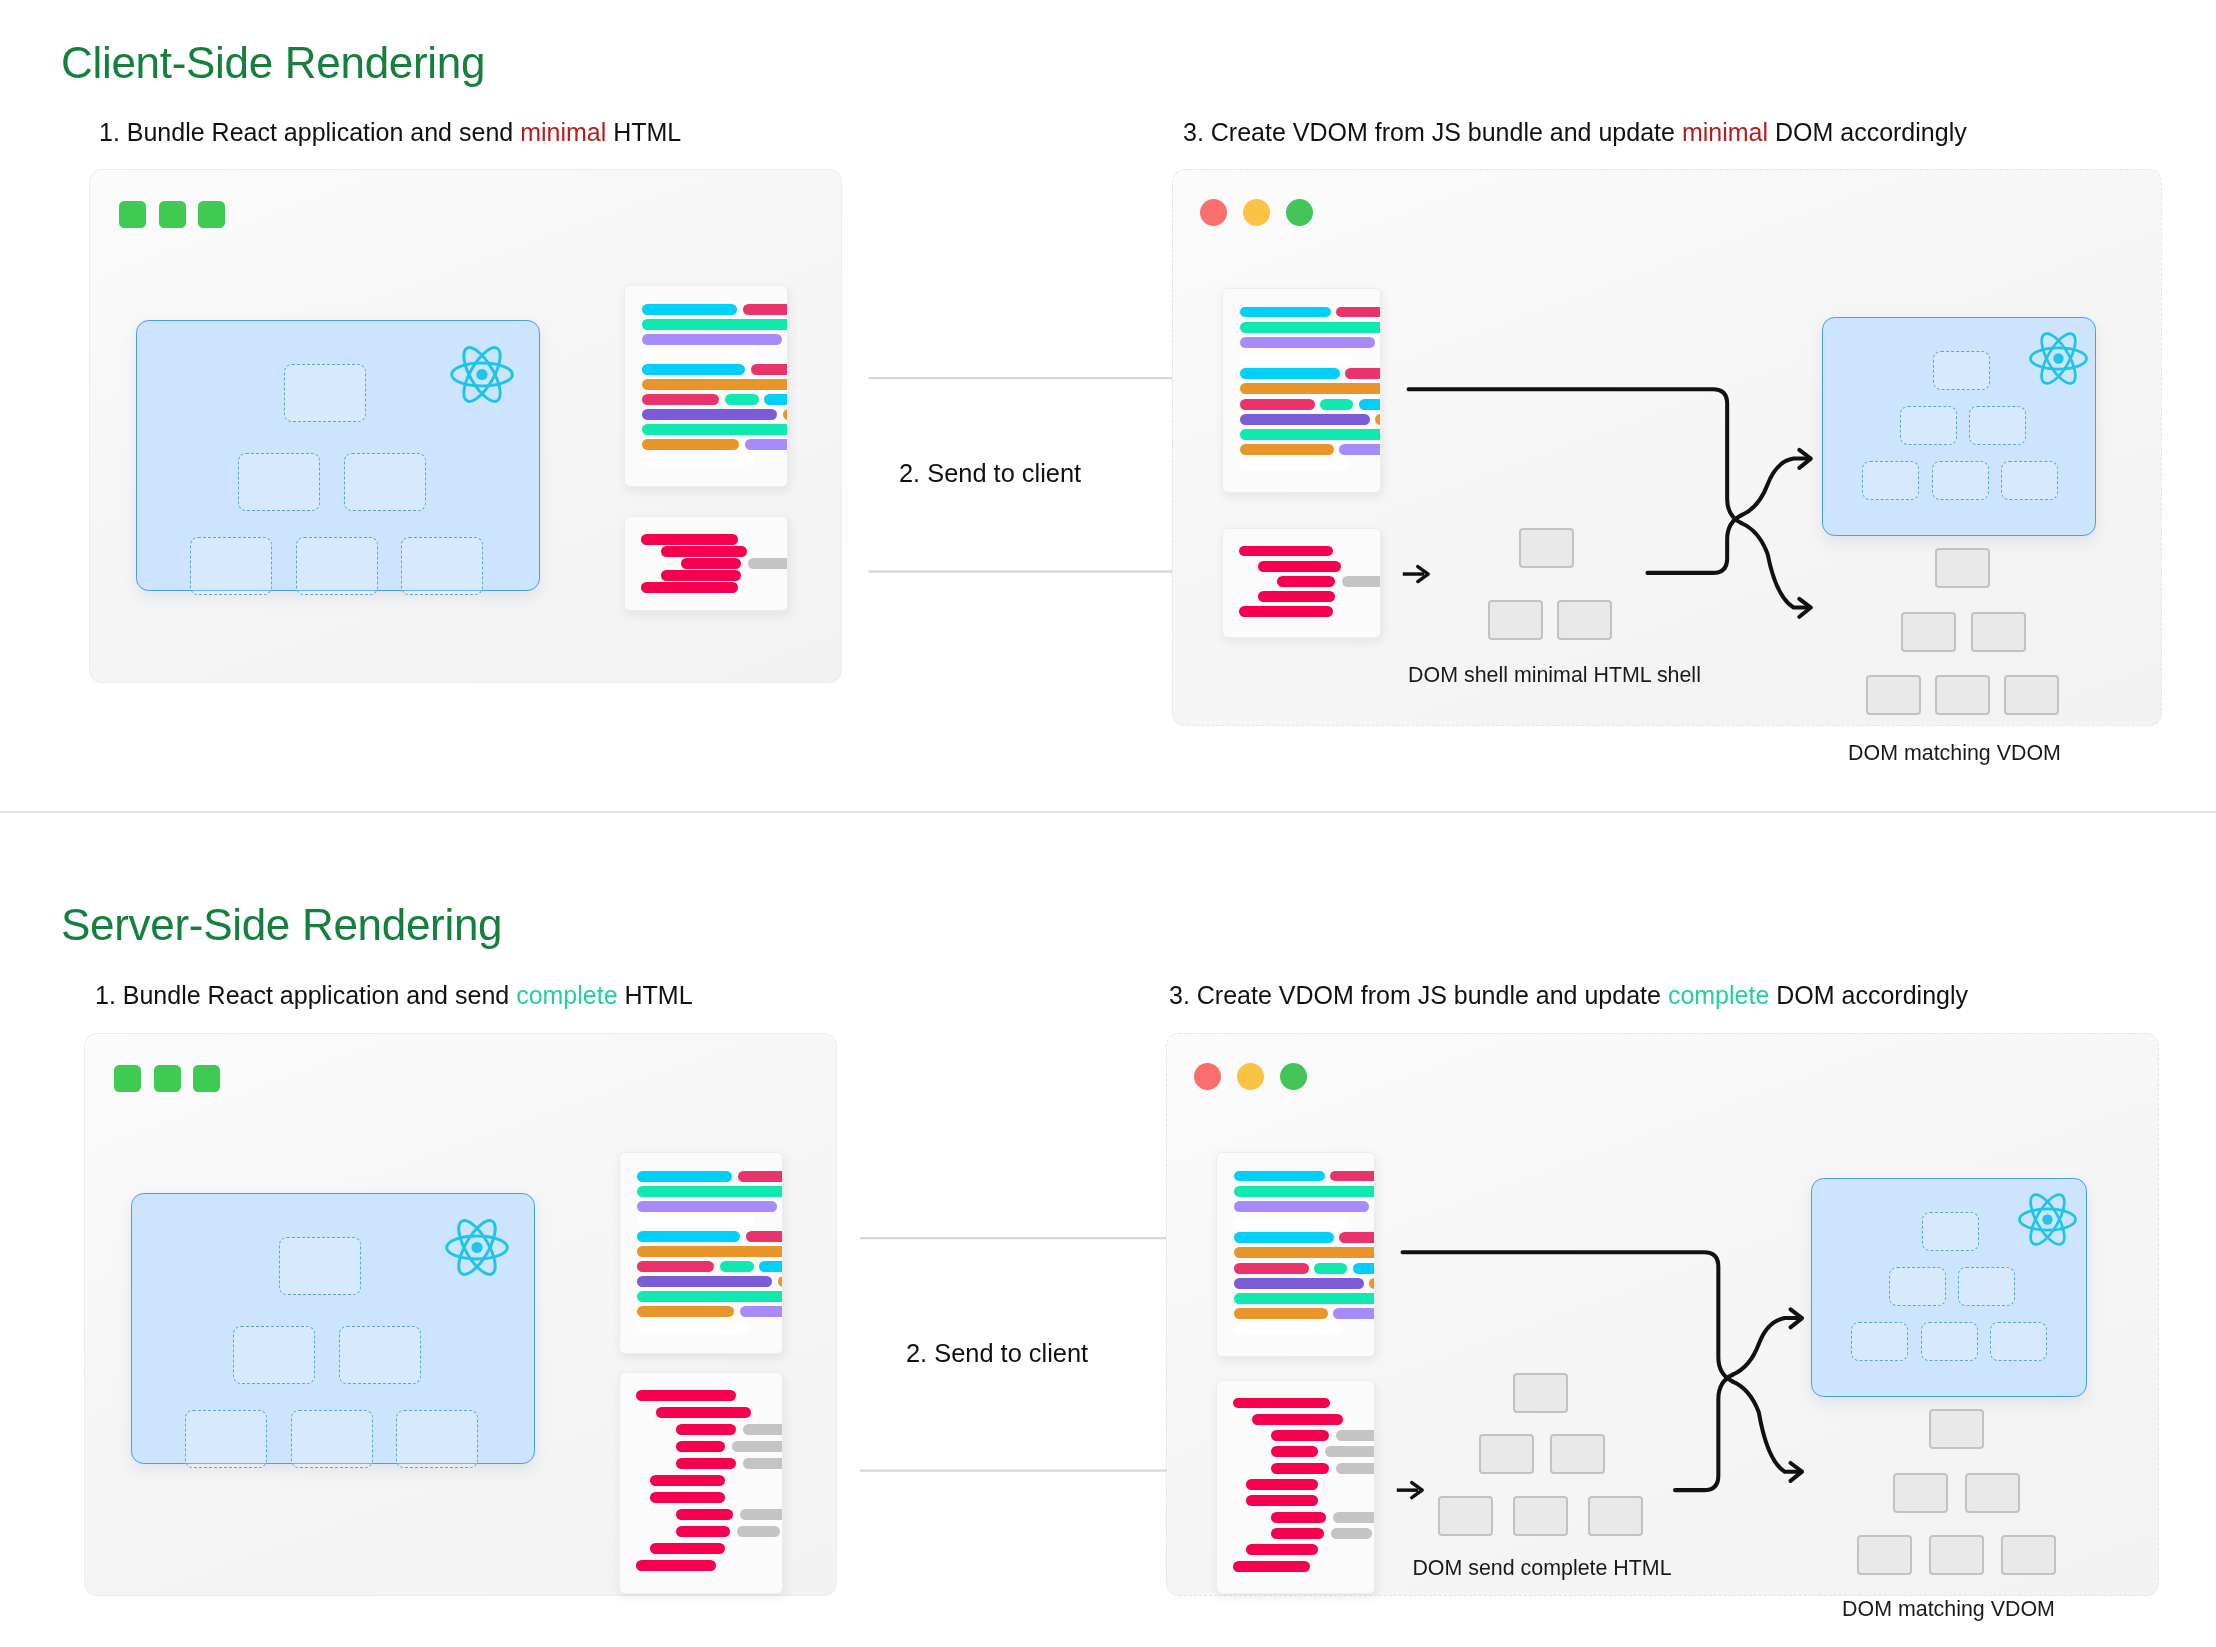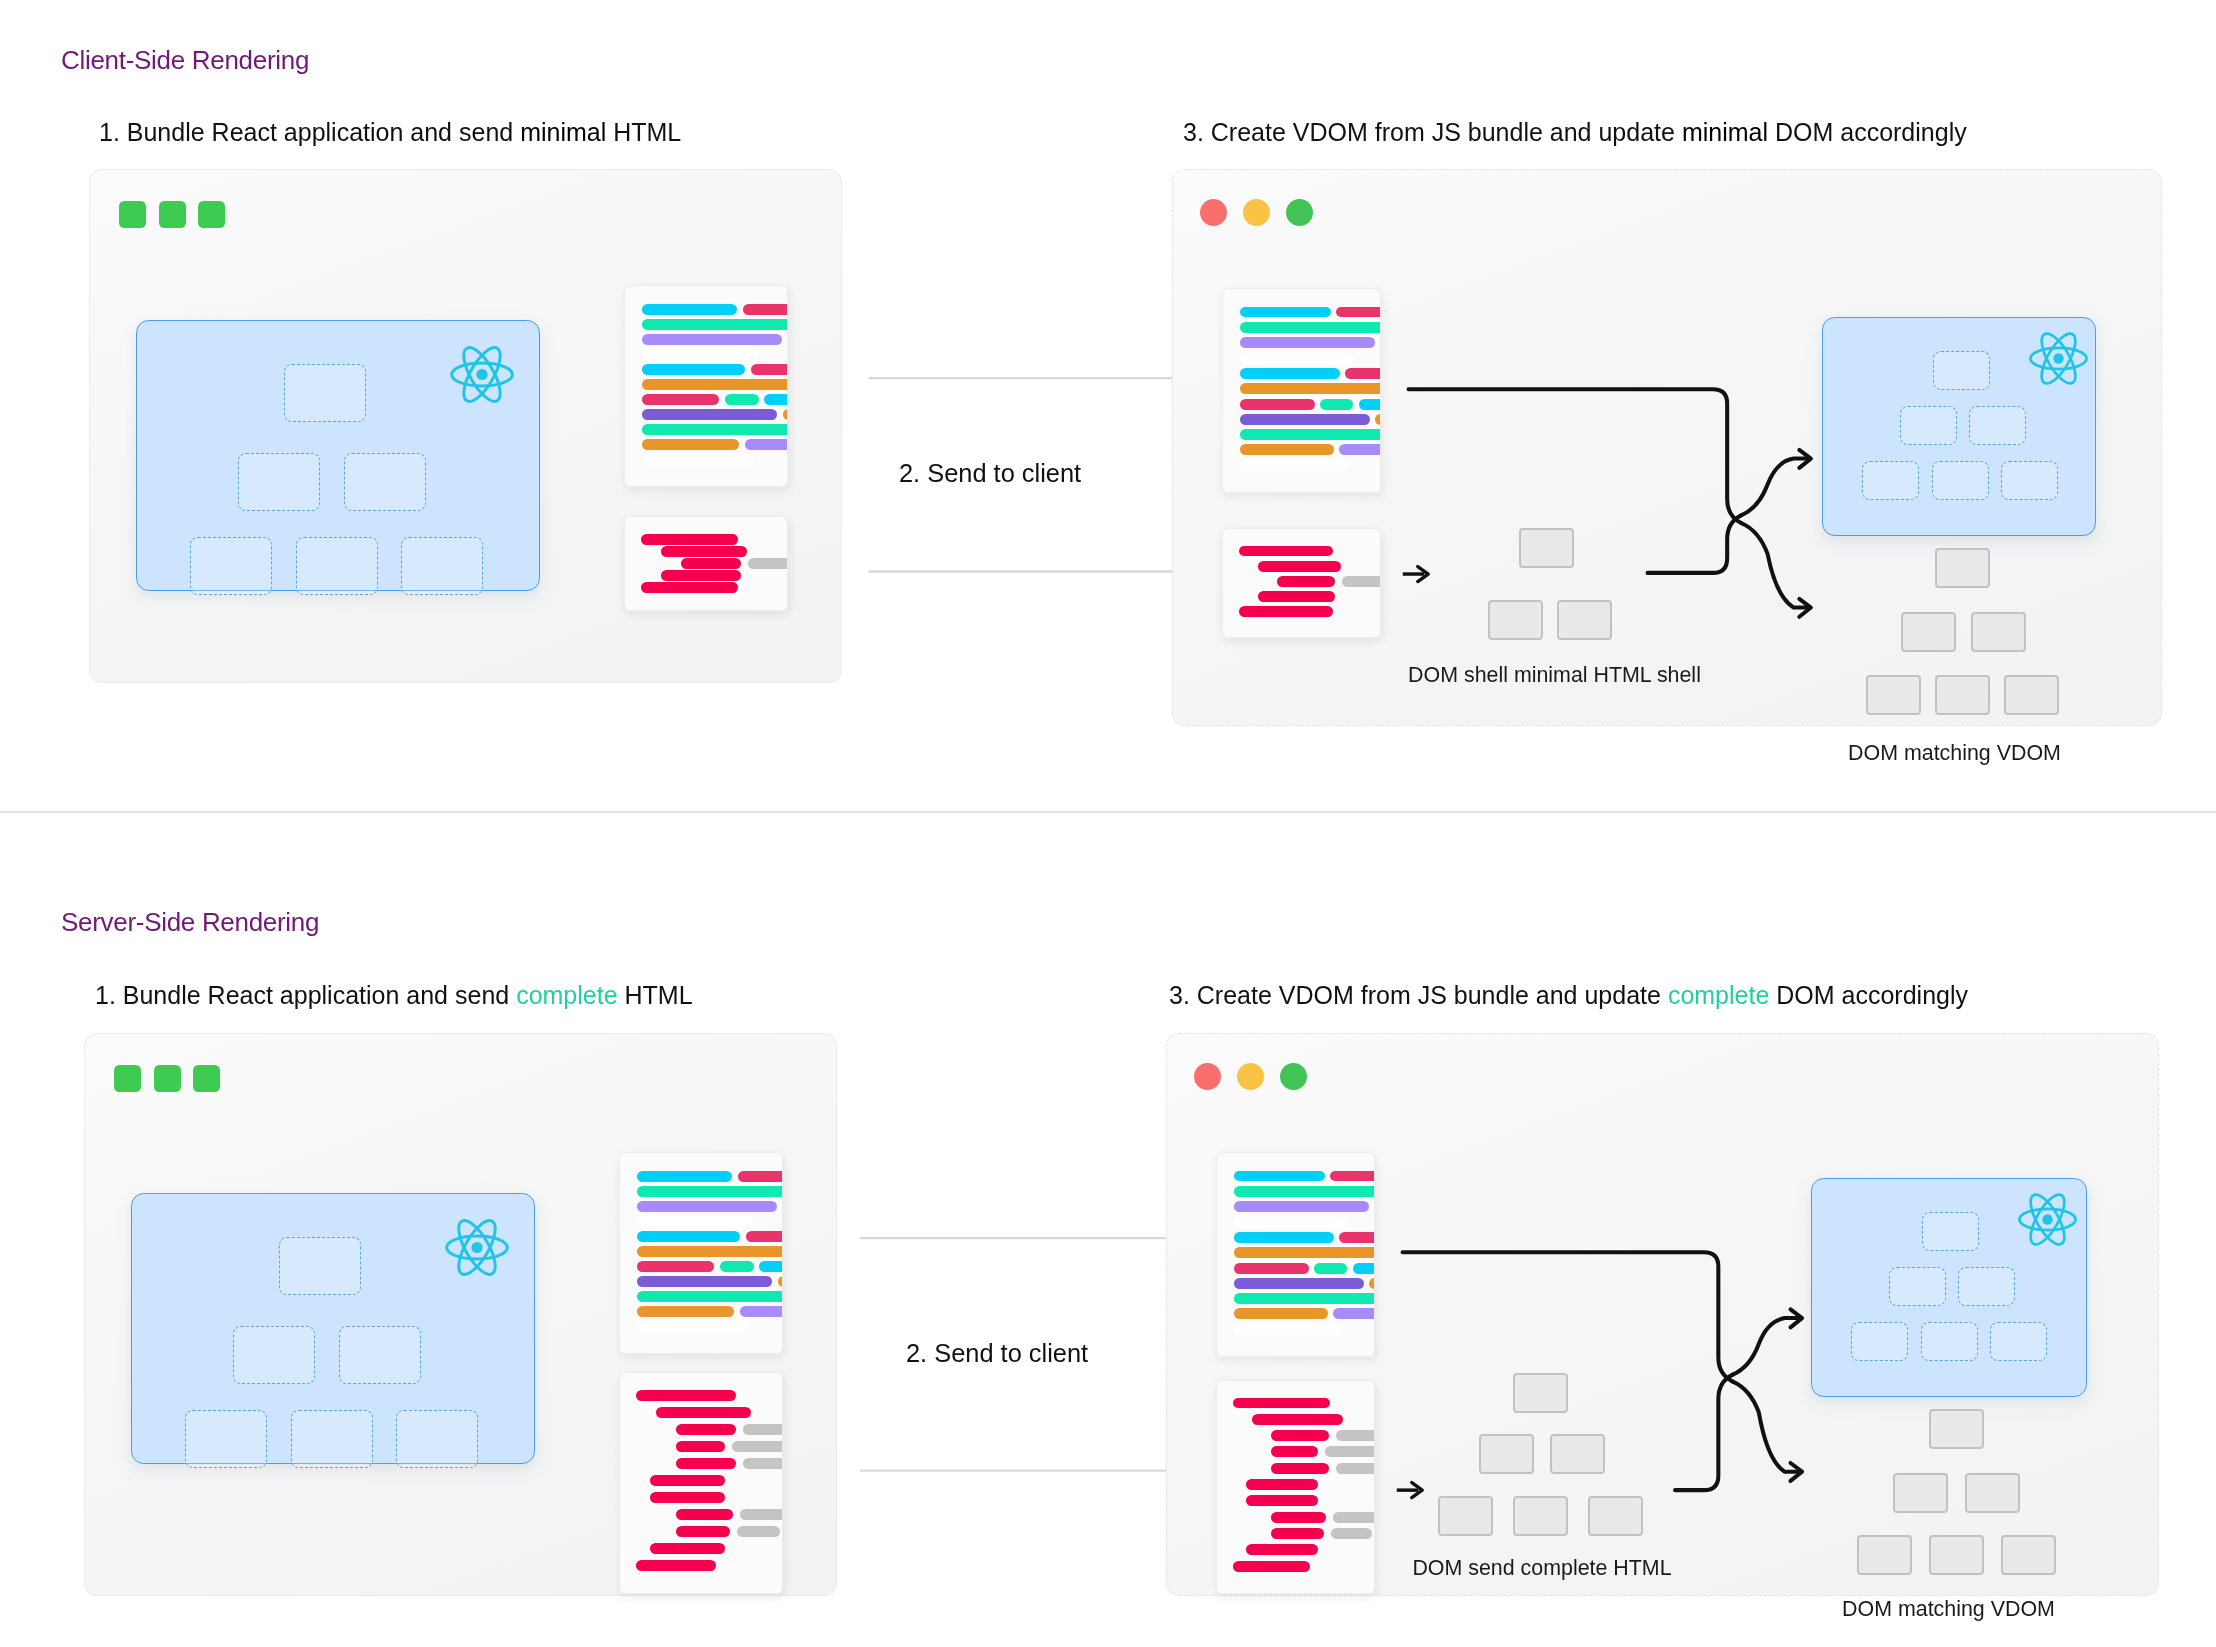--- a/index.html
+++ b/index.html
@@ -13,36 +13,35 @@
   .page { position: relative; width: 2216px; height: 1648px; }
 
   .section { position: relative; width: 2216px; }
   .divider {
     position: absolute; left: 0; width: 2216px; height: 1.7px;
     background: #e2e2e2;
   }
 
   .section-title {
     position: absolute;
-    font-size: 26px;
+    font-size: 44px;
     font-weight: 400;
-    color: #701a75;
+    color: #15803d;
     letter-spacing: -0.3px;
     white-space: nowrap;
-    margin-top: 7px;
   }
 
   .step-label {
     position: absolute;
     font-size: 25px;
     font-weight: 400;
     color: #111111;
     white-space: nowrap;
   }
-  .accent-pink { color: #000000; }
+  .accent-pink { color: #b91c1c; }
   .accent-teal { color: #21CFA0; }
 
   
   .browser {
     position: absolute;
     border-radius: 12.7px;
     background: linear-gradient(160deg, #fbfbfb 0%, #f6f6f6 45%, #f2f2f2 100%);
     border: 0.6px solid #ececec;
   }
   .browser.dashedEdge { border: 0.6px dashed #e4e4e4; }

